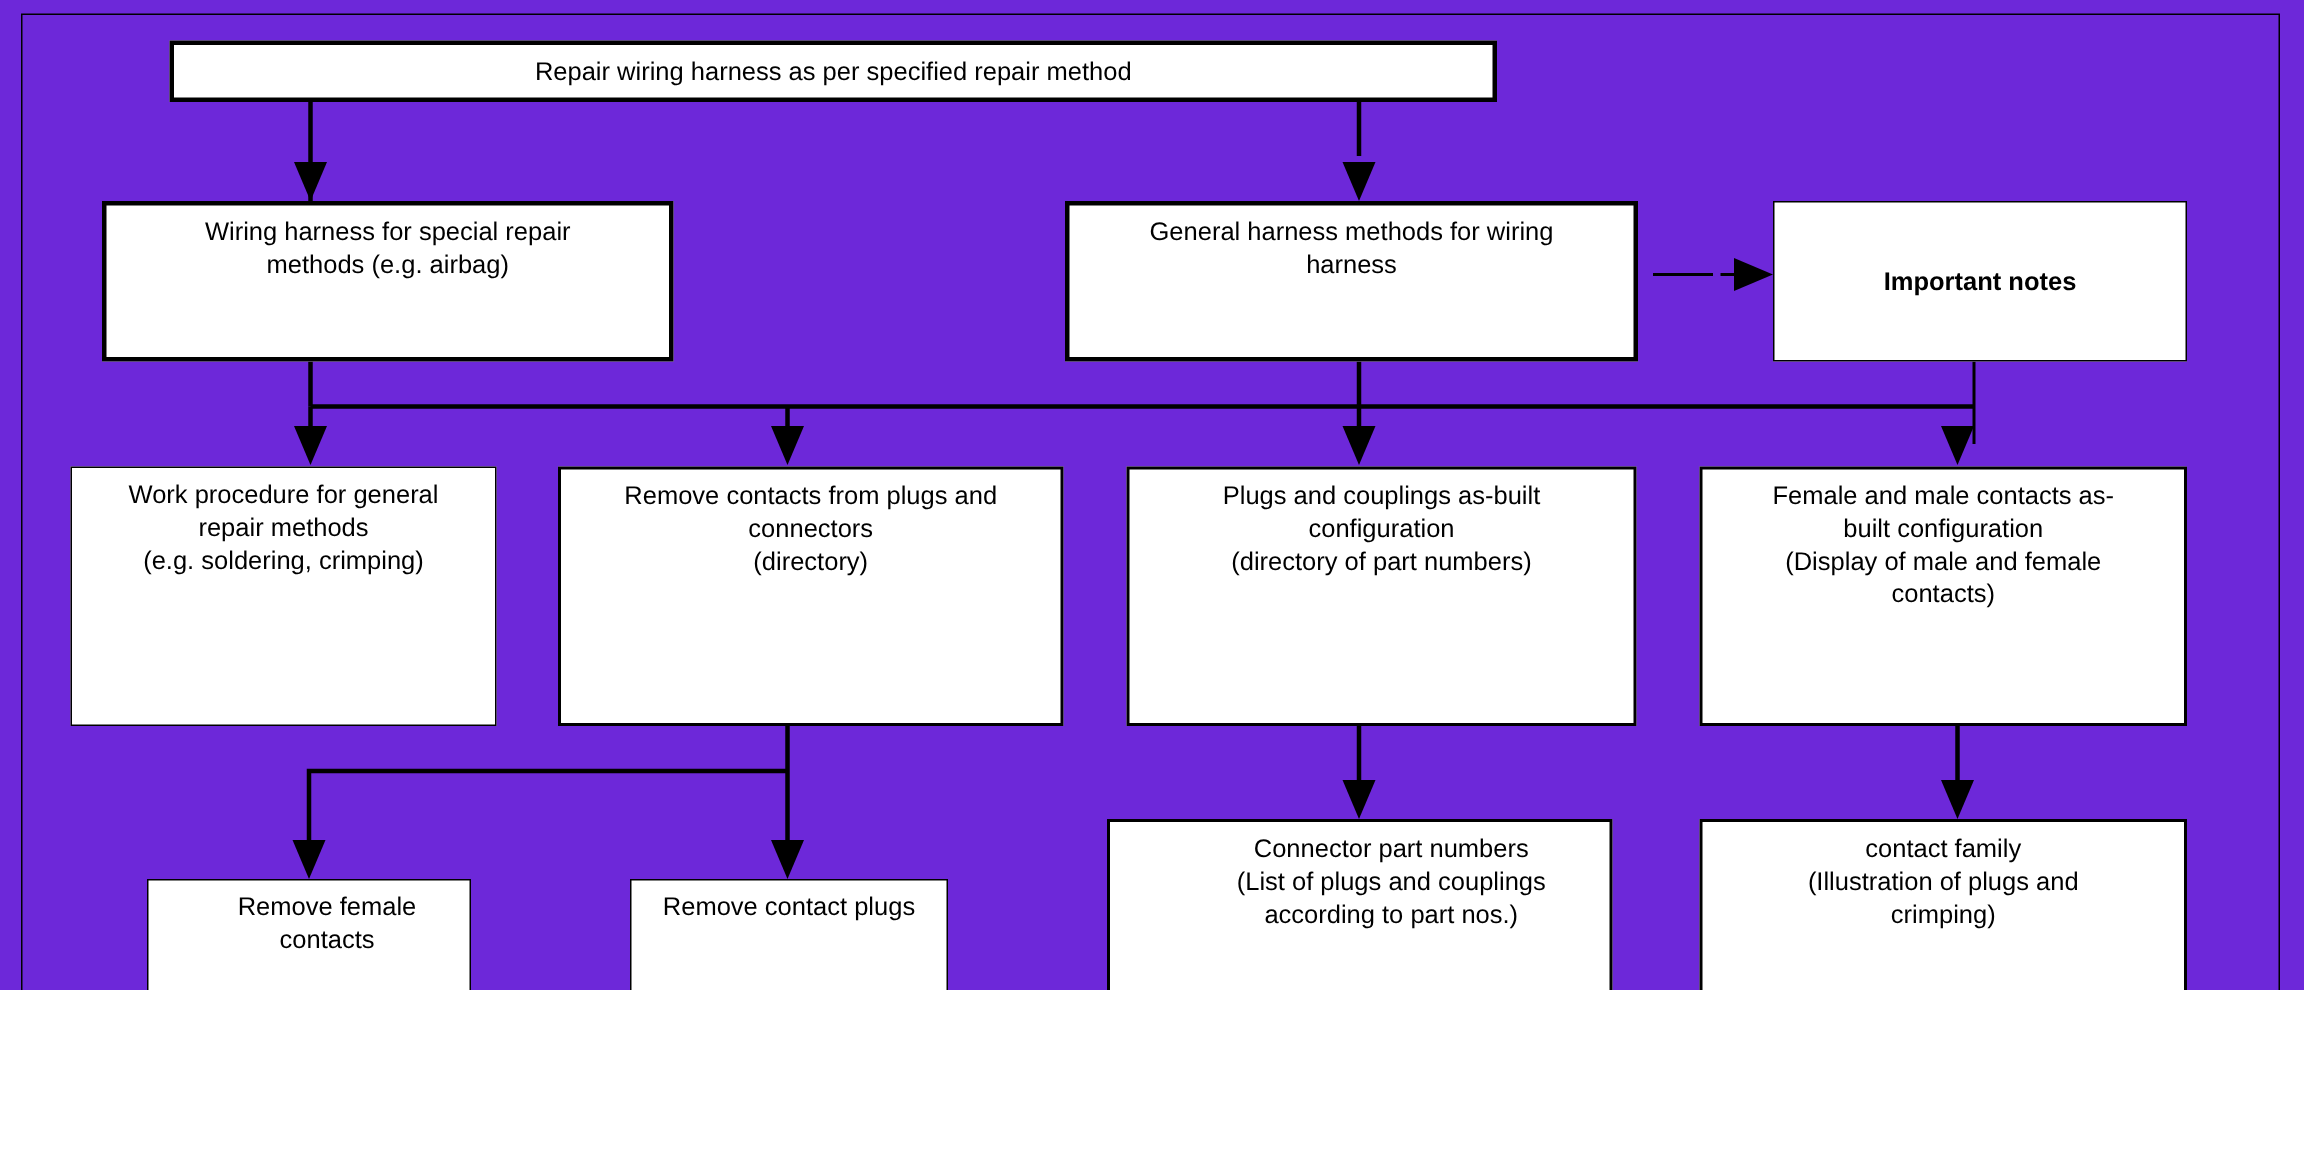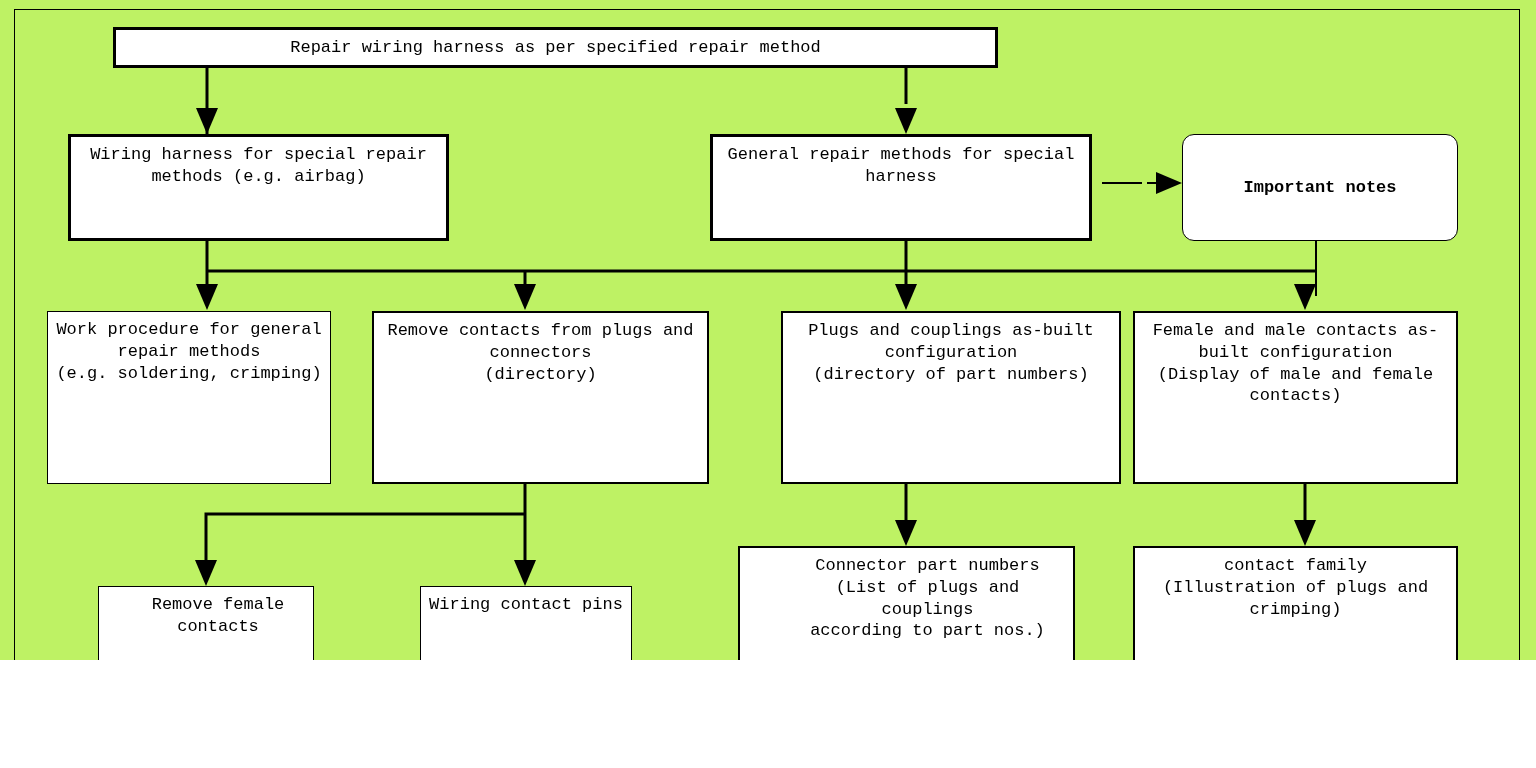--- a/index.html
+++ b/index.html
@@ -5,22 +5,22 @@
 <style>
   html, body {
     margin: 0;
     padding: 0;
     background: #ffffff;
   }
   #canvas {
     position: relative;
     width: 1536px;
     height: 660px;
-    background: #bef264;
-    font-family: Liberation Mono, monospace;
+    background: #6d28d9;
+    font-family: Liberation Sans, sans-serif;
     overflow: hidden;
   }
   #page-frame {
     position: absolute;
     left: 14px;
     top: 9px;
     width: 1506px;
     height: 748px;
     border: 1px solid #000000;
     box-sizing: border-box;
@@ -127,60 +127,60 @@
   <div class="node mid-align thick" style="left:113px; top:27px; width:885px; height:41px;">
     <span class="txt">Repair wiring harness as per specified repair method</span>
   </div>
 
   <div class="node top-align thick" style="left:51px; top:134px; width:381px; height:107px;margin-left:17px;">
     <span class="txt">Wiring harness for special repair
 methods (e.g. airbag)</span>
   </div>
 
   <div class="node top-align thick" style="left:710px; top:134px; width:382px; height:107px;">
-    <span class="txt">General repair methods for special
+    <span class="txt">General harness methods for wiring
 harness</span>
   </div>
 
-  <div class="node mid-align bold" style="left:1182px; top:134px; width:276px; height:107px;border-radius:12px;">
+  <div class="node mid-align bold" style="left:1182px; top:134px; width:276px; height:107px;">
     <span class="txt">Important notes</span>
   </div>
 
   <div class="node top-align" style="left:47px; top:311px; width:284px; height:173px;">
     <span class="txt">Work procedure for general
 repair methods
 (e.g. soldering, crimping)</span>
   </div>
 
   <div class="node top-align medium" style="left:372px; top:311px; width:337px; height:173px;">
     <span class="txt">Remove contacts from plugs and
 connectors
 (directory)</span>
   </div>
 
-  <div class="node top-align medium" style="left:751px; top:311px; width:340px; height:173px;margin-left:30px;">
+  <div class="node top-align medium" style="left:751px; top:311px; width:340px; height:173px;">
     <span class="txt">Plugs and couplings as-built
 configuration
 (directory of part numbers)</span>
   </div>
 
   <div class="node top-align medium" style="left:1133px; top:311px; width:325px; height:173px;">
     <span class="txt">Female and male contacts as-
 built configuration
 (Display of male and female
 contacts)</span>
   </div>
 
   <div class="node top-align" style="left:98px; top:586px; width:216px; height:106px;padding-left:24px;">
     <span class="txt">Remove female
 contacts</span>
   </div>
 
   <div class="node top-align" style="left:420px; top:586px; width:212px; height:106px;">
-    <span class="txt">Wiring contact pins</span>
+    <span class="txt">Remove contact plugs</span>
   </div>
 
   <div class="node top-align medium" style="left:738px; top:546px; width:337px; height:170px;padding-left:42px;">
     <span class="txt">Connector part numbers
 (List of plugs and couplings
 according to part nos.)</span>
   </div>
 
   <div class="node top-align medium" style="left:1133px; top:546px; width:325px; height:170px;">
     <span class="txt">contact family

